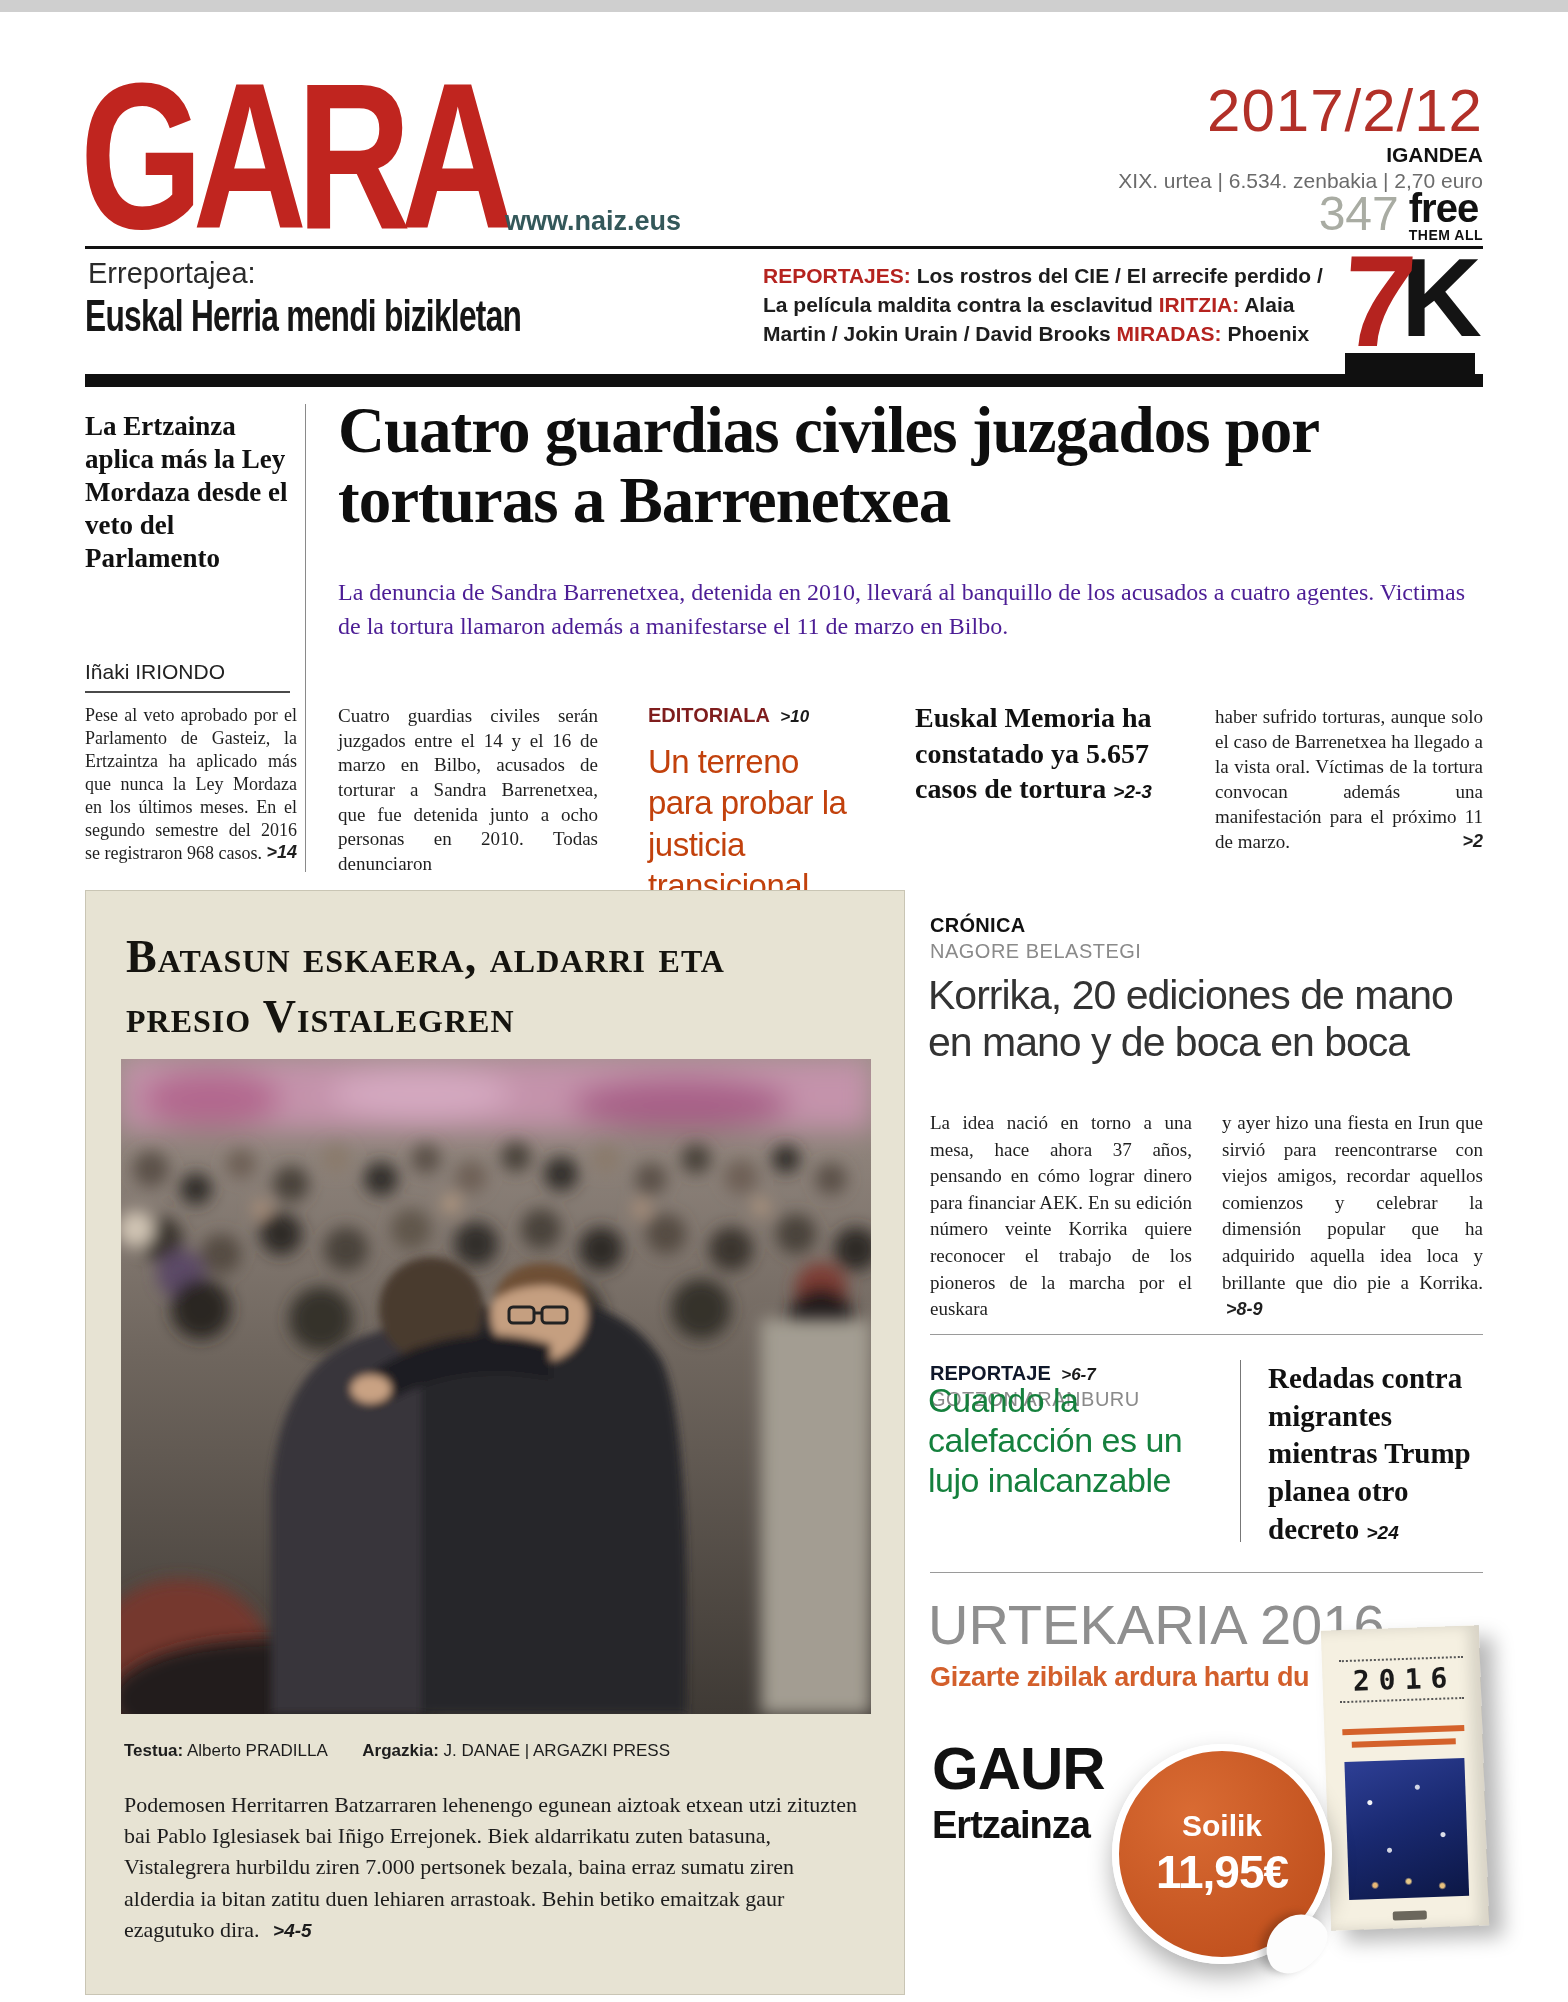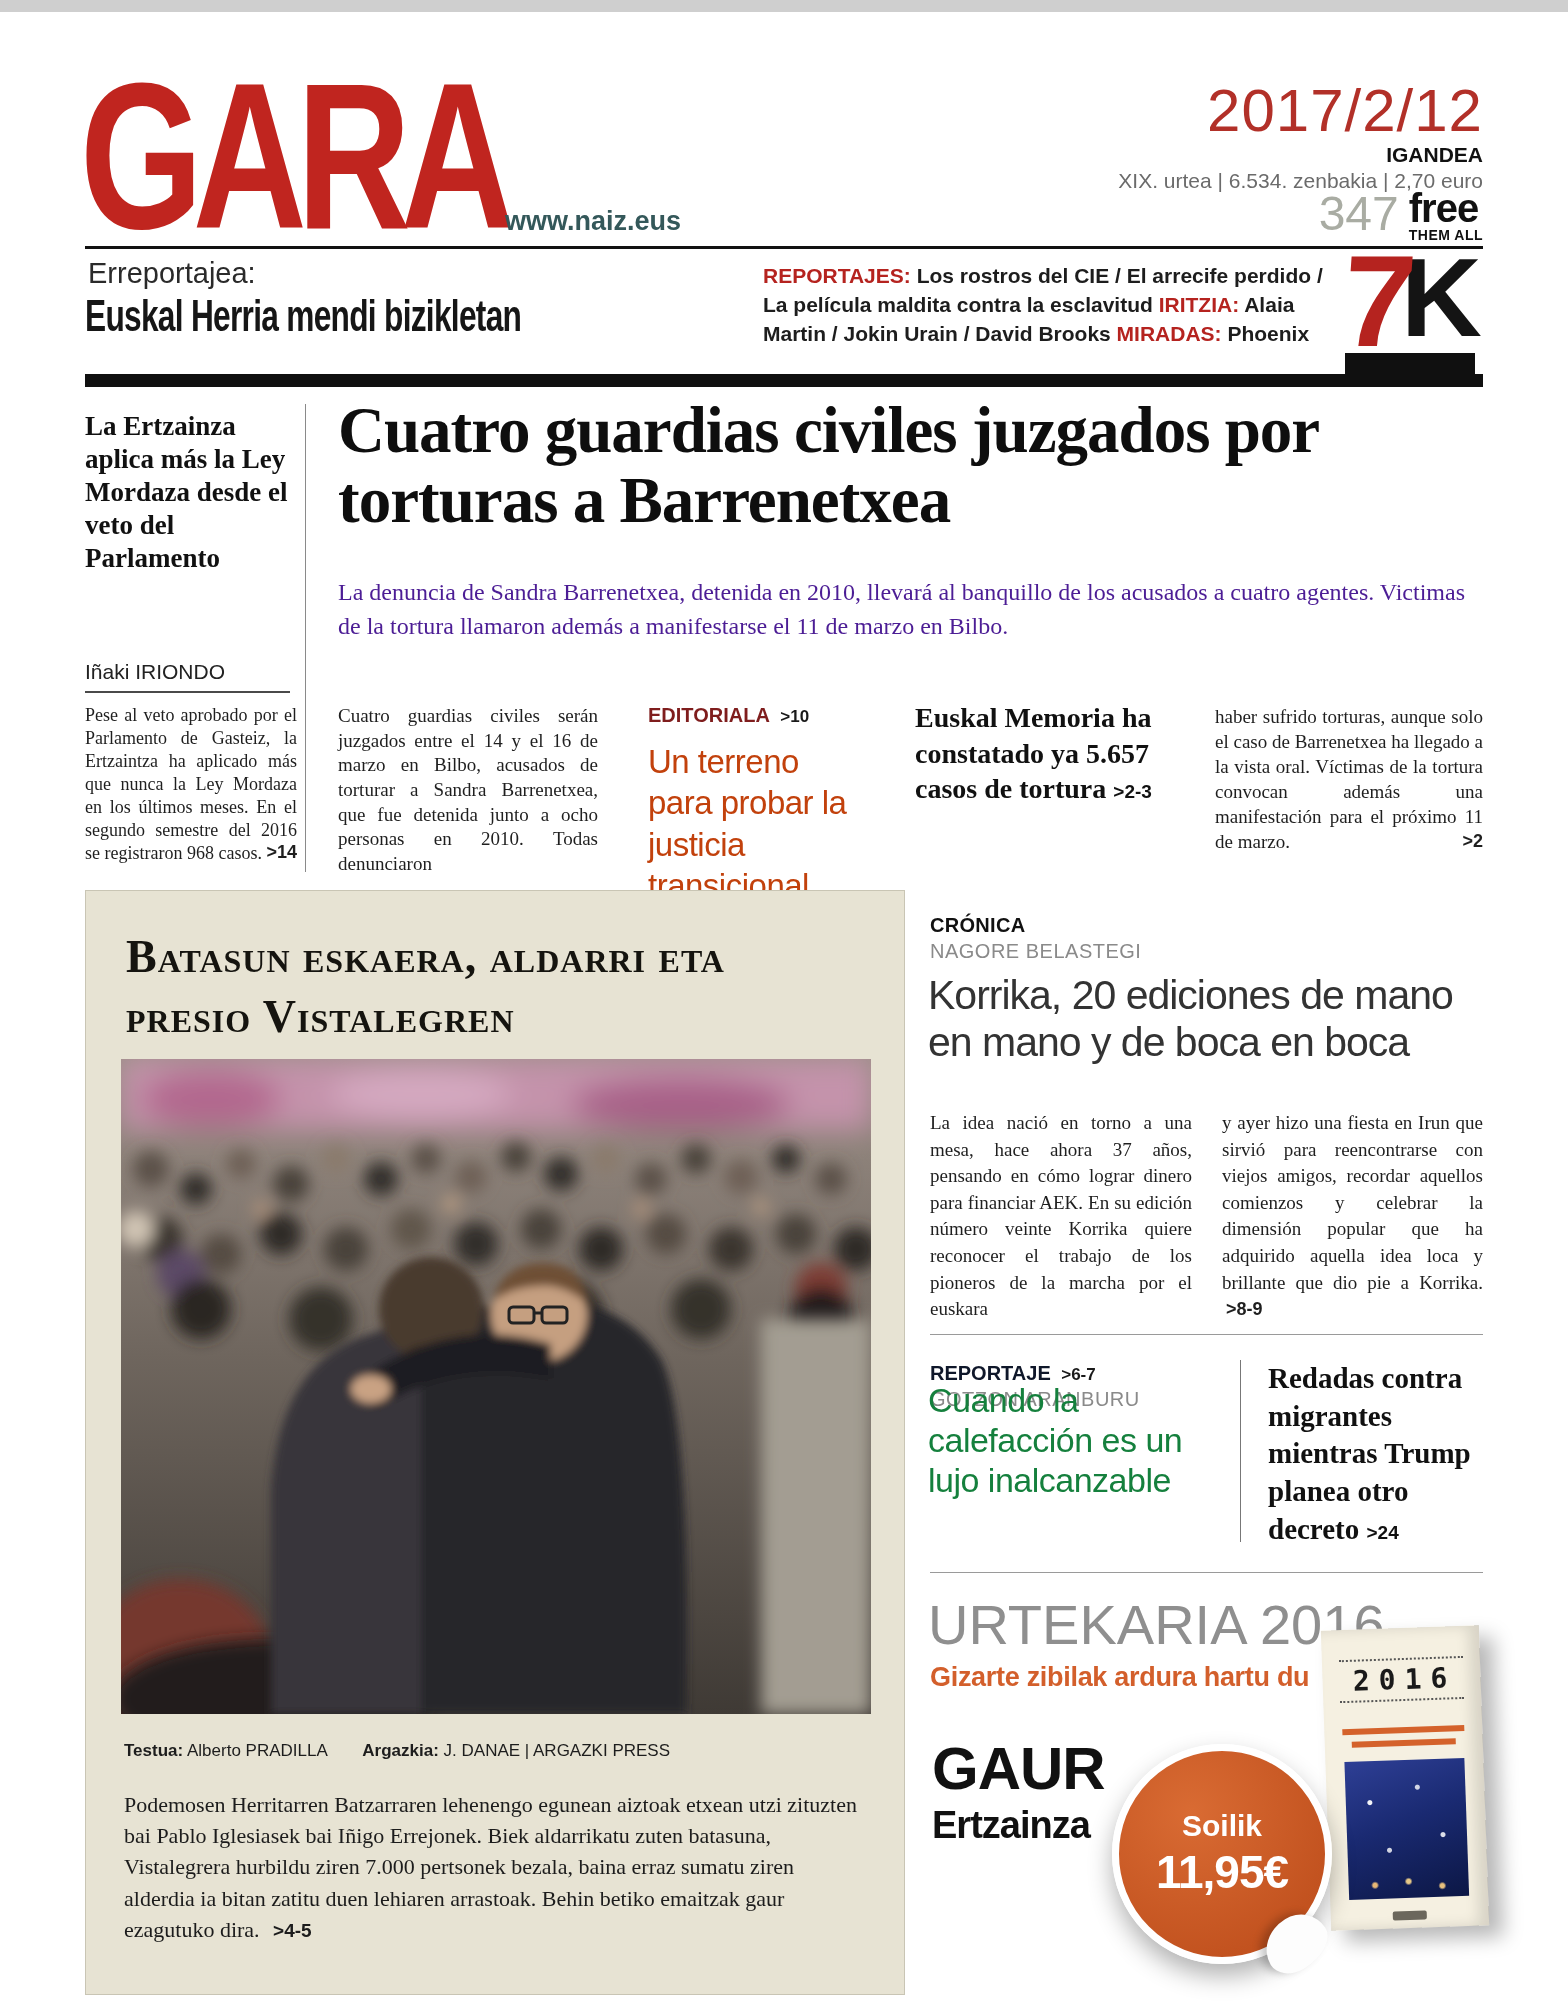--- a/index.html
+++ b/index.html
@@ -1,21 +1,21 @@
 <!DOCTYPE html>
 <html><head>
 <meta charset="utf-8">
 <style>
   html,body{margin:0;padding:0;background:#cfcfcf;}
   .page{position:relative;width:1568px;height:2002px;margin:12px auto;background:#ffffff;
         overflow:hidden;font-family:"Liberation Sans",sans-serif;color:#1a1a1a;}
   .abs{position:absolute;}
   .serif{font-family:"Liberation Serif",serif;}
   .jst{text-align:justify;}
-  .ref{font-family:"Liberation Sans",sans-serif;font-weight:bold;}
+  .ref{font-family:"Liberation Sans",sans-serif;font-weight:bold;font-style:italic;}
 
   
   .logo{left:80px;top:56px;font-size:186px;font-weight:bold;line-height:.85;color:#c0251f;
         letter-spacing:-12px;white-space:nowrap;transform:scale(.85,1.12);transform-origin:left top;}
   .website{left:505px;top:194px;font-size:27px;font-weight:bold;color:#34585a;}
   .date{left:1000px;top:64px;width:483px;text-align:right;font-size:60px;color:#b23028;letter-spacing:1px;}
   .day{left:1000px;top:131px;width:483px;text-align:right;font-size:21px;font-weight:bold;color:#111;}
   .edition{left:1000px;top:157px;width:483px;text-align:right;font-size:21px;color:#6b6b6b;}
   .freeblk{left:1100px;top:180px;width:383px;display:flex;justify-content:flex-end;align-items:flex-start;gap:10px;}
   .free-count{font-size:48px;line-height:.9;color:#a9aca3;}

